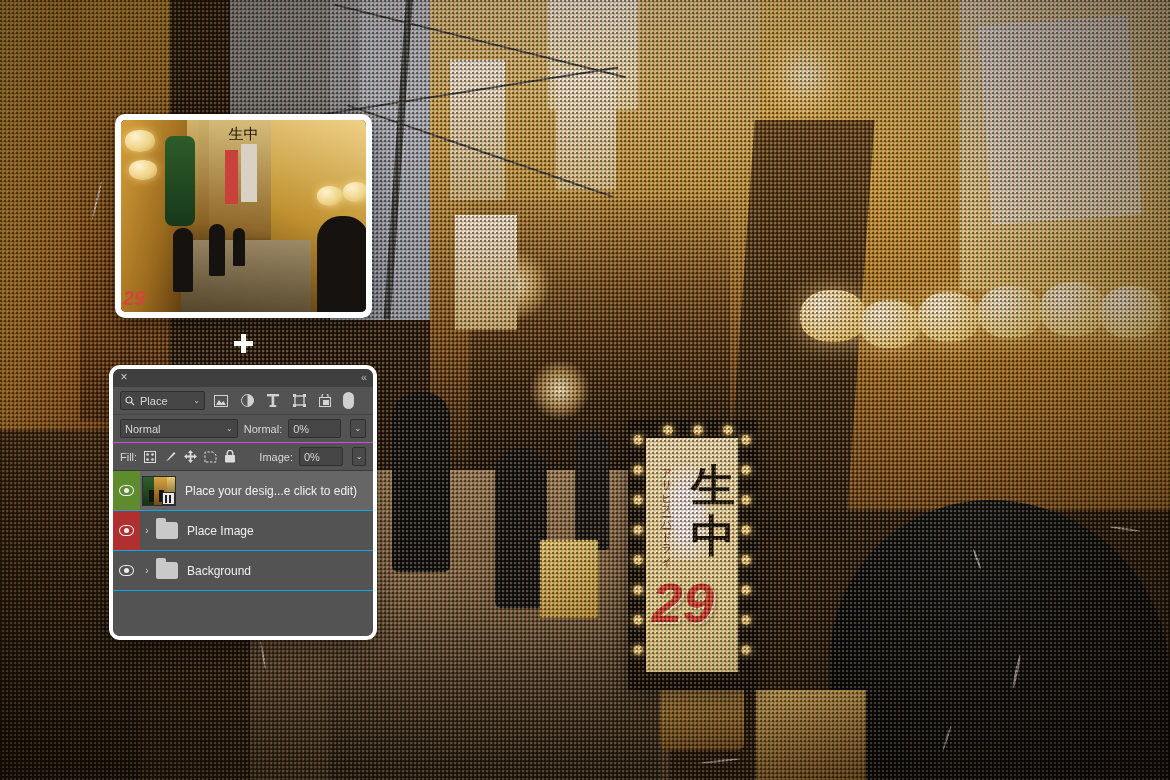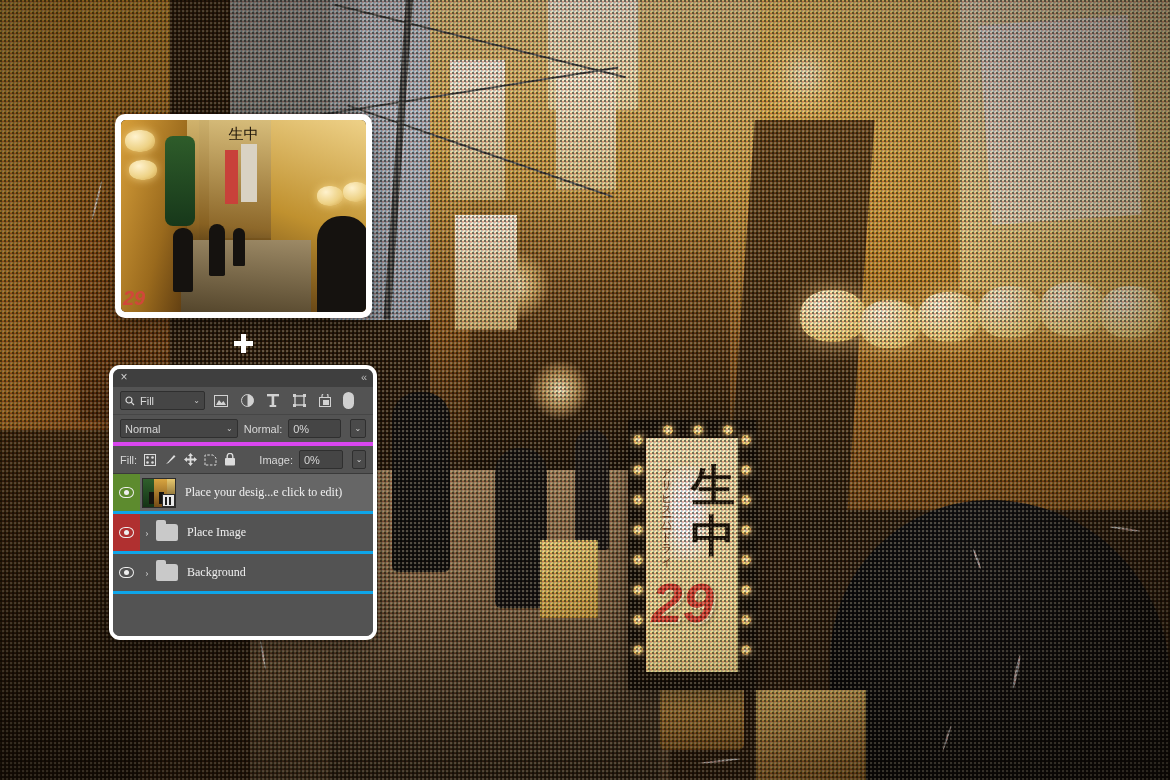--- a/index.html
+++ b/index.html
@@ -157,36 +157,36 @@
   .row { display:flex; align-items:center; gap:6px; padding:4px 7px; }
   .filterrow { border-bottom:1px solid #464646; }
   .kindsel { display:flex; align-items:center; gap:5px; width:85px; height:19px; background:#454545;
       border:1px solid #2f2f2f; border-radius:2px; padding:0 4px; }
   .kindsel .lbl { flex:1; font-size:11px; color:#d8d8d8; }
   .caret { font-size:8px; color:#c8c8c8; }
   .ficon { width:20px; height:19px; display:flex; align-items:center; justify-content:center;
       color:#d2d2d2; }
   .toggle-dot { width:11px; height:17px; border-radius:6px; background:#d0d0d0; margin-left:2px; }
 
-  .blendrow { border-bottom:4px solid #d946ef; }
+  .blendrow { border-bottom:1px solid #d946ef; }
   .blendsel { display:flex; align-items:center; width:122px; height:19px; background:#454545;
       border:1px solid #2f2f2f; border-radius:2px; padding:0 4px; }
   .blendsel .lbl { flex:1; font-size:11px; }
   .opl { font-size:11px; color:#d8d8d8; }
   .numfield { width:54px; height:19px; background:#454545; border:1px solid #2f2f2f; border-radius:2px;
       display:flex; align-items:center; padding:0 4px; font-size:11px; }
   .smallcaret { width:17px; height:19px; background:#4a4a4a; border:1px solid #2f2f2f; border-radius:2px;
       display:flex; align-items:center; justify-content:center; font-size:8px; margin-left:3px; }
 
   .lockrow { border-bottom:1px solid #3a3a3a; }
   .lockicon { width:18px; height:18px; display:flex; align-items:center; justify-content:center;
       color:#dcdcdc; }
 
   .layers-list { background:#535353; }
-  .layer { display:flex; align-items:center; height:40px; border-bottom:3px solid #0ea5e9; position:relative;font-family:Liberation Serif, serif; }
+  .layer { display:flex; align-items:center; height:40px; border-bottom:1px solid #0ea5e9; position:relative; }
   .layer.sel { background:#666666; }
   .eyecol { width:27px; height:100%; display:flex; align-items:center; justify-content:center; }
   .eyecol.green { background:#5d8b2e; }
   .eyecol.red { background:#b03030; }
   .eye { width:15px; height:11px; border-radius:50%/60%; border:1.6px solid #efefef; position:relative; }
   .eye:after { content:""; position:absolute; left:50%; top:50%; width:5px; height:5px; margin:-2.5px 0 0 -2.5px;
       border-radius:50%; background:#efefef; }
   .exp { width:14px; text-align:center; color:#cfcfcf; font-size:10px; }
   .thumb { width:34px; height:30px; margin-left:2px; border:1px solid #2b2b2b; position:relative;
       overflow:hidden; background:#2a1d0e; }
@@ -340,21 +340,21 @@
       <span class="p-collapse">«</span>
     </div>
 
 
     <div class="row filterrow">
       <div class="kindsel">
         <svg width="10" height="10" viewBox="0 0 10 10">
           <circle cx="4" cy="4" r="3" fill="none" stroke="#d8d8d8" stroke-width="1.2"></circle>
           <line x1="6.2" y1="6.2" x2="9" y2="9" stroke="#d8d8d8" stroke-width="1.2"></line>
         </svg>
-        <span class="lbl">Fill</span>
+        <span class="lbl">Place</span>
         <span class="caret">⌄</span>
       </div>
       <div class="ficon">
         <svg width="14" height="12" viewBox="0 0 14 12">
             <rect x="0.5" y="0.5" width="13" height="11" fill="none" stroke="#d2d2d2"></rect>
             <polygon points="2,10 5,5 7.5,8 9.5,6 12,10" fill="#d2d2d2"></polygon>
           </svg>
       </div>
       <div class="ficon">
         <svg width="13" height="13" viewBox="0 0 13 13">

